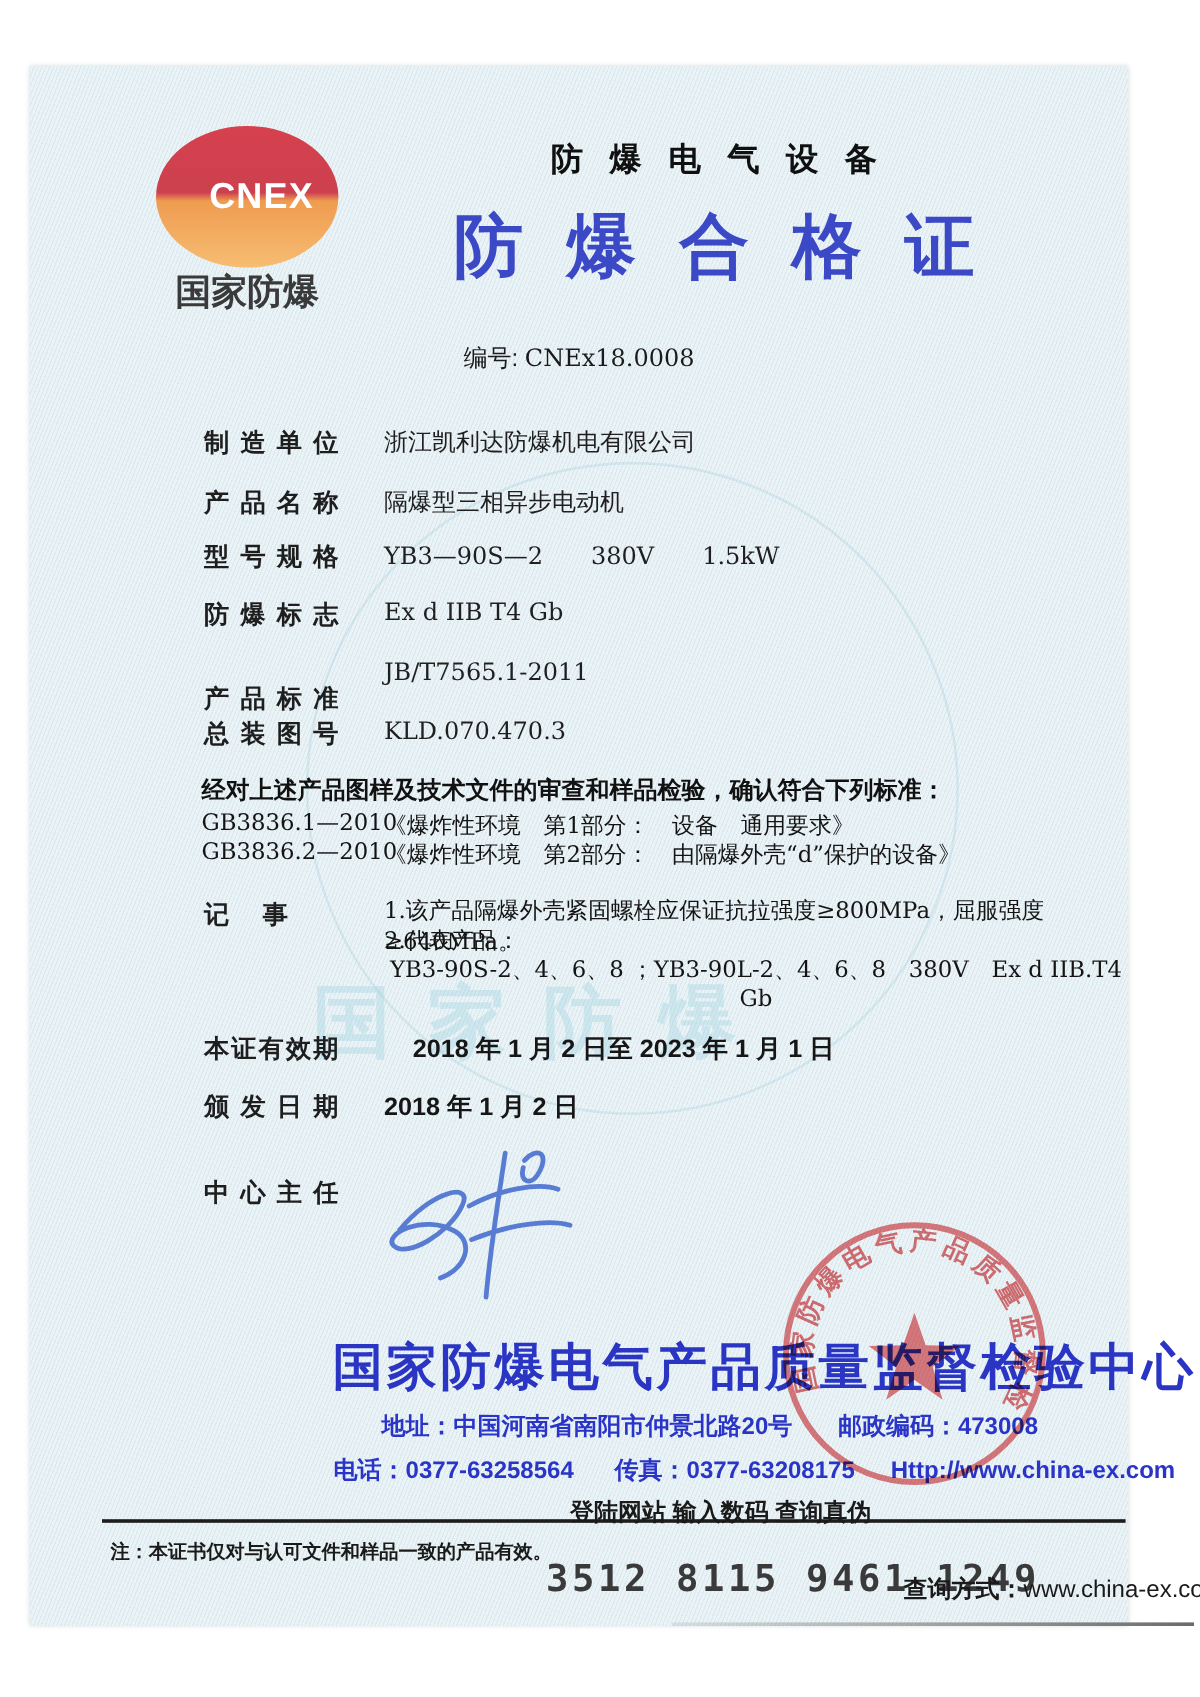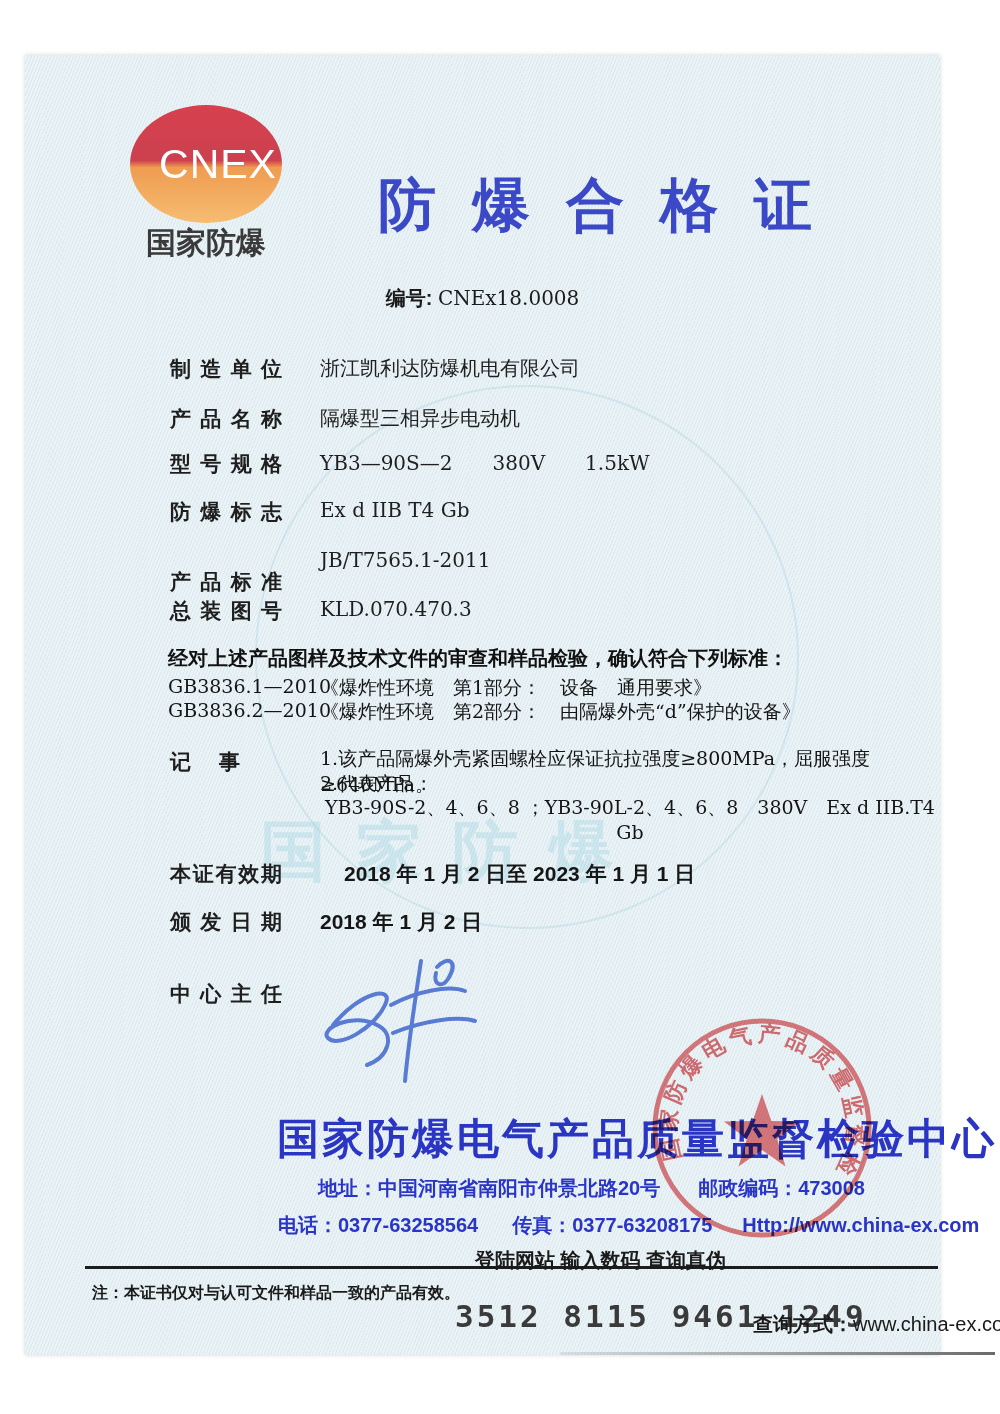--- a/index.html
+++ b/index.html
@@ -27,21 +27,21 @@
   .val-sans{
     position:absolute;font-size:21px;color:#161616;font-weight:bold;
     font-family:"Liberation Sans",sans-serif;white-space:pre-wrap;
   }
   .std{font-family:"DejaVu Serif",serif;font-size:19px;color:#141414;}
   .logo-ellipse{
     position:absolute;left:105px;top:50px;width:152px;height:118px;border-radius:50%;
     background:linear-gradient(180deg,#d6414d 0%,#cc404f 47%,#ef9c50 53%,#f6bd72 100%);
     display:flex;align-items:center;justify-content:center;
   }
-  .logo-text{color:#ffffff;font-weight:normal;font-size:41px;letter-spacing:1px;font-family:"Liberation Sans",sans-serif;margin-left:24px;}
+  .logo-text{color:#ffffff;font-weight:bold;font-size:30px;letter-spacing:1px;font-family:"Liberation Sans",sans-serif;margin-left:24px;}
   .wm-circle{
     position:absolute;left:230px;top:330px;width:540px;height:540px;border-radius:50%;
     border:2px solid rgba(145,195,214,0.25);
   }
   .wm-text{
     position:absolute;left:235px;top:752px;font-size:66px;font-weight:bold;
     color:rgba(150,205,221,0.33);letter-spacing:30px;white-space:nowrap;
   }
   .ex-logo{
     position:absolute;left:117px;top:1053px;width:116px;height:116px;
@@ -72,25 +72,26 @@
 <div class="paper">
 
   <div class="wm-circle"></div>
   <div class="wm-text">国家防爆</div>
 
   <div class="logo-ellipse">
     <span class="logo-text">CNEX</span>
   </div>
   <div class="abs" style="left:105px;top:168px;width:152px;text-align:center;font-size:30px;font-weight:bold;color:#3a3a3a;">国家防爆</div>
 
+  <div class="abs" style="left:330px;top:60px;width:480px;text-align:center;font-size:27px;font-weight:bold;color:#101010;letter-spacing:22px;text-indent:22px;white-space:nowrap;">防爆电气设备</div>
 
   <div class="abs" style="left:280px;top:112px;width:580px;text-align:center;font-size:58px;font-weight:bold;color:#3c49c6;letter-spacing:36px;text-indent:36px;white-space:nowrap;">防爆合格证</div>
 
   <div class="abs" style="left:0;top:230px;width:100%;text-align:center;font-size:20px;color:#1b1b1b;">
-    <span style="font-weight:bold;">编号:</span>
+    <span style="font-weight:normal;">编号:</span>
     <span style="font-family:'DejaVu Serif',serif;">CNEx18.0008</span>
   </div>
 
   <div class="lbl" style="left:145px;top:300px;">制造单位</div>
   <div class="val" style="left:295px;top:300px;">浙江凯利达防爆机电有限公司</div>
 
   <div class="lbl" style="left:145px;top:350px;">产品名称</div>
   <div class="val" style="left:295px;top:350px;">隔爆型三相异步电动机</div>
 
   <div class="lbl" style="left:145px;top:395px;">型号规格</div>

